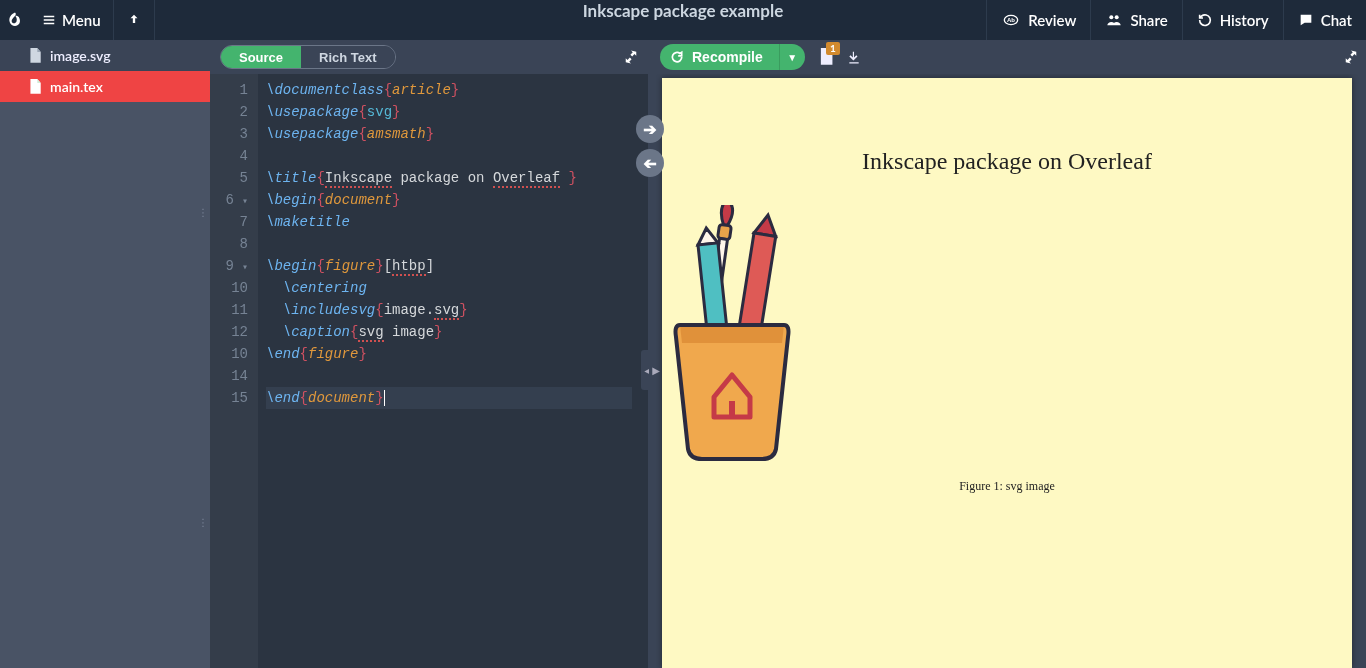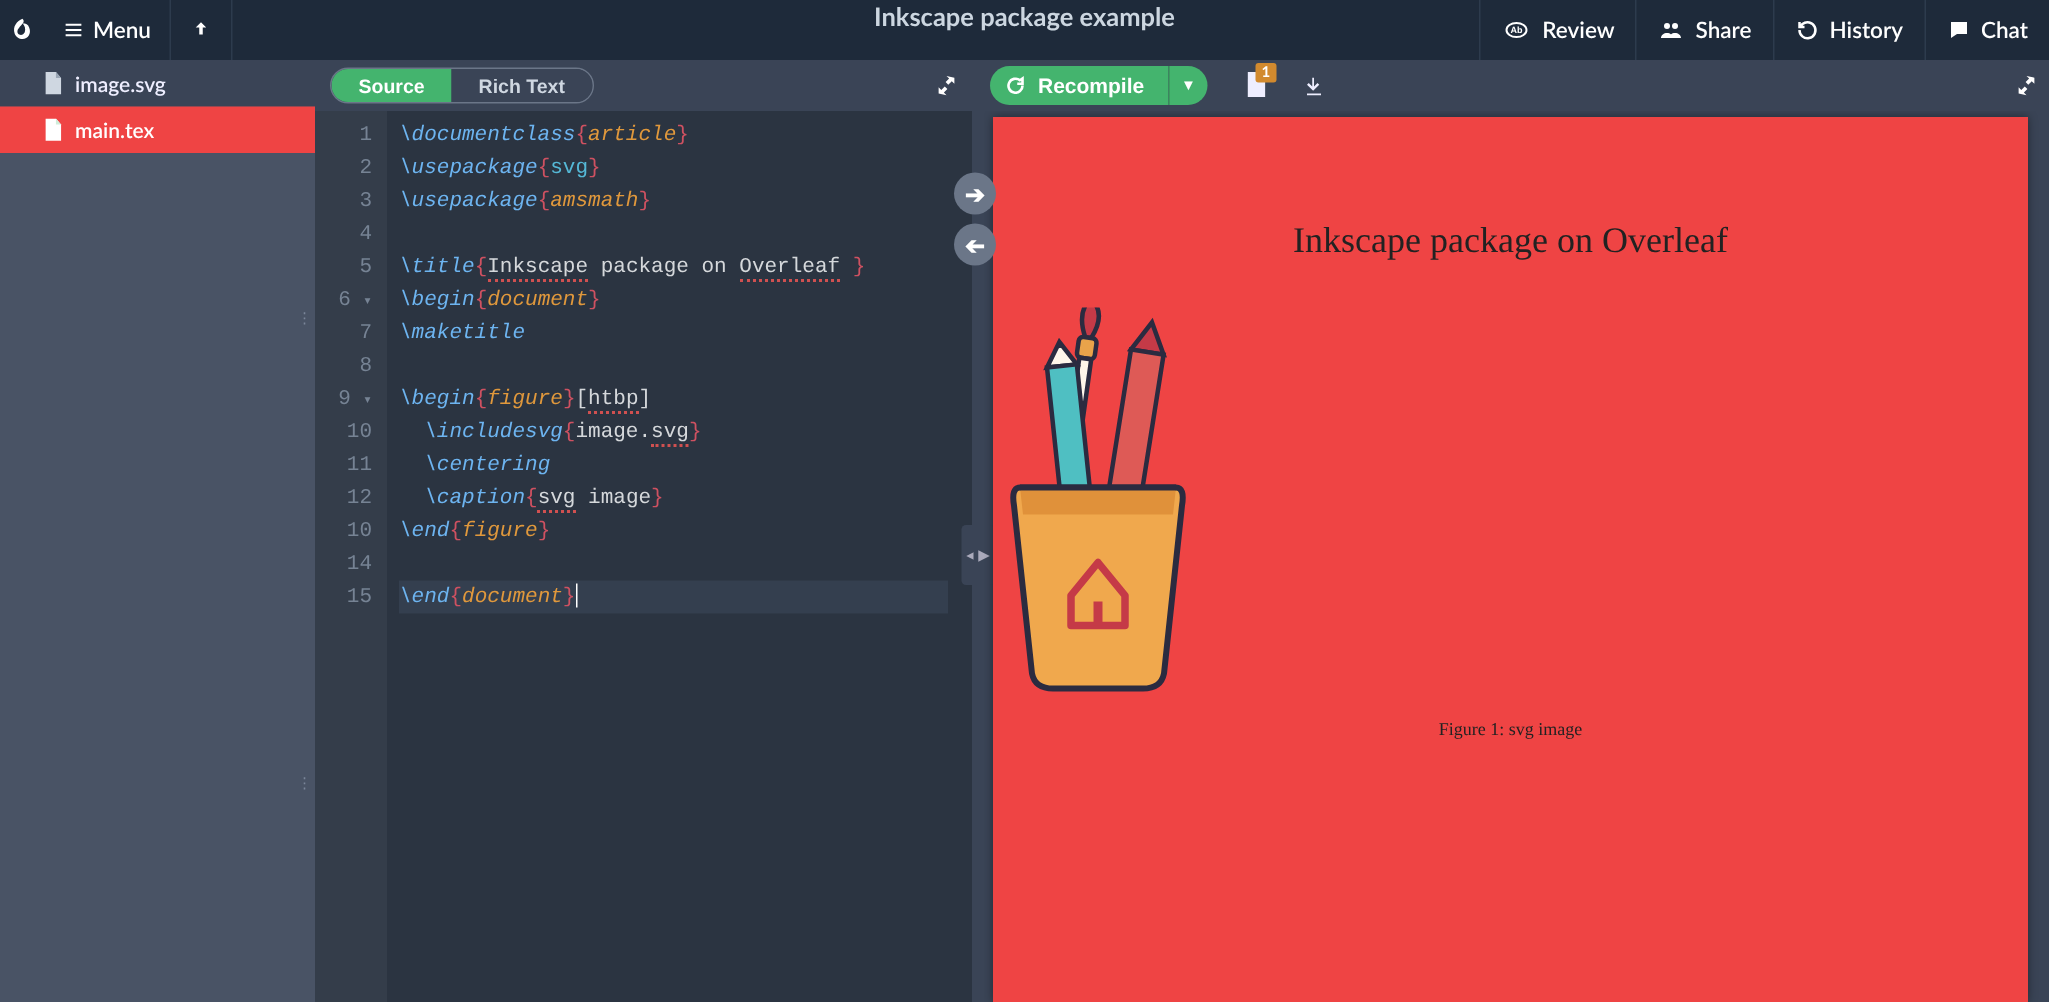--- a/index.html
+++ b/index.html
@@ -55,30 +55,30 @@
   .splitter-v { width: 8px; background: #3a4456; cursor: col-resize; position:relative; display:flex; align-items:center; justify-content:center;}
   .splitter-collapse { position:absolute; width:14px; height:40px; background:#3a4456; color:#aab; font-size:10px; display:flex; align-items:center; justify-content:center; top:310px;}
   .splitter-collapse.l{ left:-7px; border-radius:3px 0 0 3px;}
   .splitter-collapse.r{ right:-7px; border-radius:0 3px 3px 0;}
   
   .nav-arrows { position:absolute; right:-16px; top:75px; z-index:5; display:flex; flex-direction:column; gap:6px;}
   .nav-arrow { width:28px; height:28px; border-radius:50%; background:#6b7688; color:#fff; display:flex; align-items:center; justify-content:center; font-weight:bold; cursor:pointer; font-size:16px;}
   
   
   .pdf-col { flex: 1; background: #3a4456; display: flex; flex-direction: column; }
-  .pdf-toolbar { height: 34px; display: flex; align-items: center; padding: 0 8px 0 4px; gap: 24px; }
+  .pdf-toolbar { height: 34px; display: flex; align-items: center; padding: 0 8px 0 4px; gap: 13px; }
   .recompile-group { display:flex; }
   .recompile-btn { background: #44b46e; color: #fff; border: none; height: 26px; padding: 0 16px 0 10px; border-radius: 13px 0 0 13px; display: flex; align-items: center; gap: 8px; font-weight: 700; font-size: 14px; cursor: pointer; }
   .recompile-drop { background:#44b46e; border:none; height:26px; width:26px; border-radius:0 13px 13px 0; border-left:1px solid #3a9c5e; color:#fff; cursor:pointer; display:flex; align-items:center; justify-content:center; font-size:10px;}
   .pdf-tool-icon { cursor:pointer; color:#eef; display:flex; align-items:center; position:relative;}
   .badge { position:absolute; top:-6px; right:-6px; background:#d28a2e; color:#fff; font-size:10px; font-weight:bold; padding:0 4px; border-radius:2px; line-height:13px;}
   .pdf-expand { margin-left:auto; cursor:pointer; color:#fff;}
   
   .pdf-viewport { flex:1; background:#3a4456; display:flex; justify-content:center; overflow:hidden; padding: 4px 14px 0 6px;}
-  .pdf-page { width: 100%; background:#ef4444; box-shadow:0 0 6px rgba(0,0,0,.4); color:#000; text-align:center; font-family: "Computer Modern", Georgia, serif; padding-top: 70px; position:relative;}
+  .pdf-page { width: 100%; background:#fef9c3; box-shadow:0 0 6px rgba(0,0,0,.4); color:#000; text-align:center; font-family: "Computer Modern", Georgia, serif; padding-top: 70px; position:relative;}
   .pdf-title { font-size: 24px; font-weight: 400; color:#222; }
   .pdf-date { font-size: 14px; margin-top: 38px; color:#222;}
   .pdf-figure { margin-top: 30px;}
   .pdf-caption { font-size: 12px; margin-top: 14px; color:#222;}
   
   svg { display:block; }
 </style>
 </head>
 <body>
 
@@ -189,22 +189,22 @@
       <div class="code" id="code">
           <div class="codeline"><span class="c-cmd">\documentclass</span><span class="c-brace">{</span><span class="c-arg">article</span><span class="c-brace">}</span></div>
           <div class="codeline"><span class="c-cmd">\usepackage</span><span class="c-brace">{</span><span class="c-argblue">svg</span><span class="c-brace">}</span></div>
           <div class="codeline"><span class="c-cmd">\usepackage</span><span class="c-brace">{</span><span class="c-arg">amsmath</span><span class="c-brace">}</span></div>
           <div class="codeline"></div>
           <div class="codeline"><span class="c-cmd">\title</span><span class="c-brace">{</span><span class="c-text spellwave">Inkscape</span><span class="c-text"> package on </span><span class="c-text spellwave">Overleaf</span><span class="c-text"> </span><span class="c-brace">}</span></div>
           <div class="codeline"><span class="c-cmd">\begin</span><span class="c-brace">{</span><span class="c-arg">document</span><span class="c-brace">}</span></div>
           <div class="codeline"><span class="c-cmd">\maketitle</span></div>
           <div class="codeline"></div>
           <div class="codeline"><span class="c-cmd">\begin</span><span class="c-brace">{</span><span class="c-arg">figure</span><span class="c-brace">}</span><span class="c-opt">[</span><span class="c-text spellwave">htbp</span><span class="c-opt">]</span></div>
+          <div class="codeline"><span class="c-text">  </span><span class="c-cmd">\centering</span></div>
           <div class="codeline"><span class="c-text">  </span><span class="c-cmd">\includesvg</span><span class="c-brace">{</span><span class="c-text">image.</span><span class="c-text spellwave">svg</span><span class="c-brace">}</span></div>
-          <div class="codeline"><span class="c-text">  </span><span class="c-cmd">\centering</span></div>
           <div class="codeline"><span class="c-text">  </span><span class="c-cmd">\caption</span><span class="c-brace">{</span><span class="c-text spellwave">svg</span><span class="c-text"> image</span><span class="c-brace">}</span></div>
           <div class="codeline"><span class="c-cmd">\end</span><span class="c-brace">{</span><span class="c-arg">figure</span><span class="c-brace">}</span></div>
           <div class="codeline"></div>
           <div class="codeline hl"><span class="c-cmd">\end</span><span class="c-brace">{</span><span class="c-arg">document</span><span class="c-brace">}</span><span class="cursor-bar"></span></div>
         </div>
     </div>
     <div class="nav-arrows">
       <div class="nav-arrow">➔</div>
       <div class="nav-arrow" style="transform:scaleX(-1)">➔</div>
     </div>

